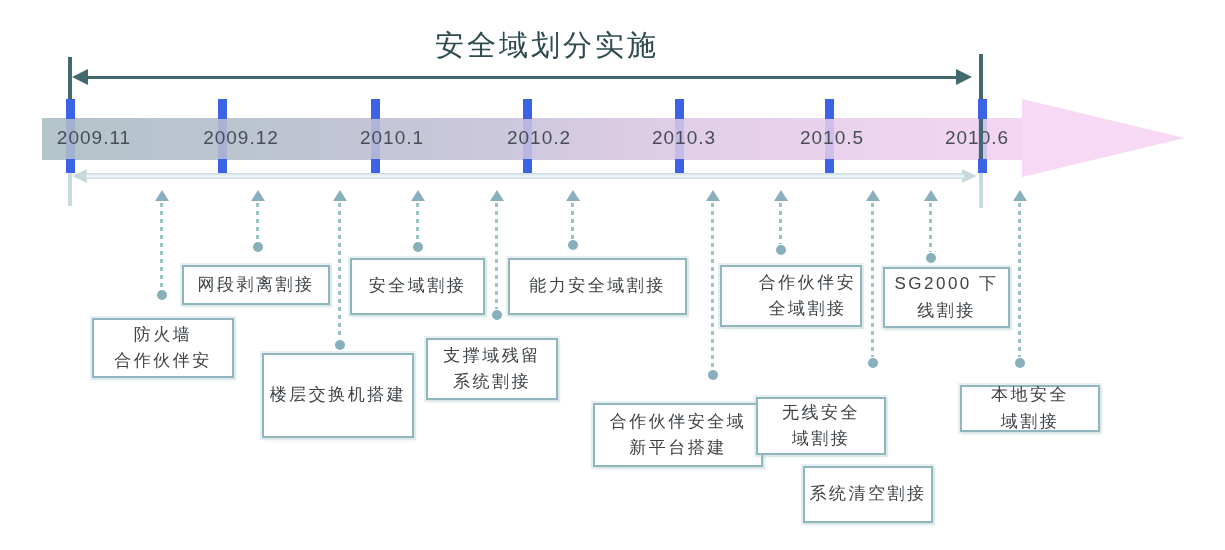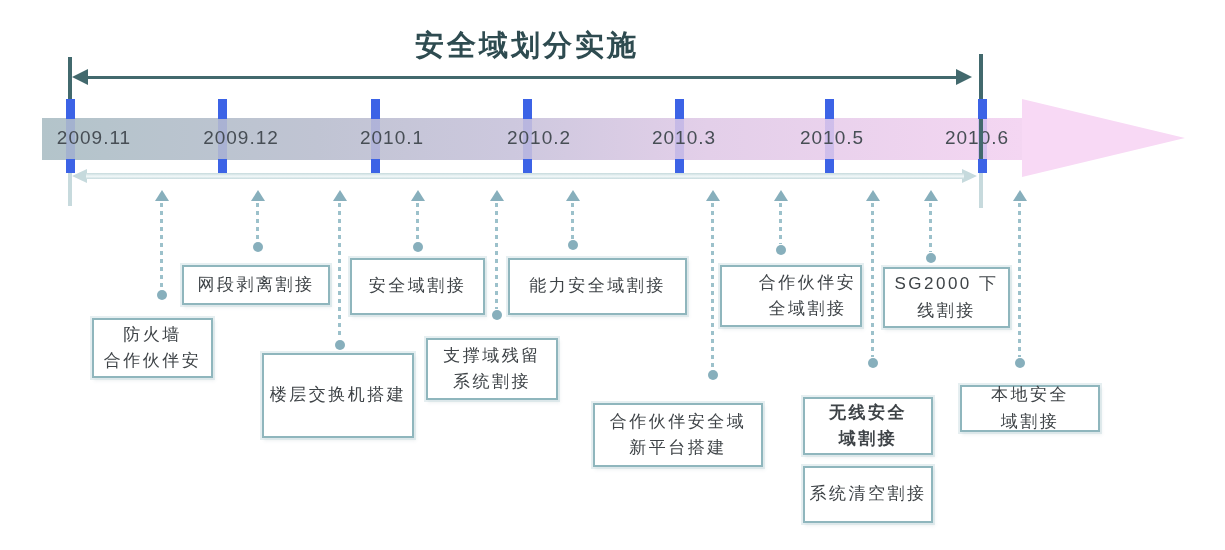--- a/index.html
+++ b/index.html
@@ -4,22 +4,23 @@
 <style>
   html,body { margin:0; padding:0; background:#ffffff; }
   .stage {
     position:relative; width:1225px; height:550px; background:#ffffff;
     font-family:"Liberation Sans", sans-serif; overflow:hidden;
   }
 
   
   .title {
     position:absolute; left:0; top:26px; width:1054px; text-align:center;
-    font-size:29px; font-weight:bold; letter-spacing:3px;
+    font-size:29px; font-weight:normal; letter-spacing:3px;
     color:var(--title_text);
+    padding-left:20px;
   }
 
   
   .span-line { position:absolute; left:84px; top:76px; width:876px; height:3px; background:var(--arrow_dark); }
   .head { width:0; height:0; position:absolute; }
   .head-left-dark  { left:72px;  top:69px; border-top:8px solid transparent; border-bottom:8px solid transparent; border-right:16px solid var(--arrow_dark); }
   .head-right-dark { left:956px; top:69px; border-top:8px solid transparent; border-bottom:8px solid transparent; border-left:16px solid var(--arrow_dark); }
 
   
   .post { position:absolute; width:4px; background:var(--arrow_dark); z-index:5; }
@@ -158,21 +159,21 @@
       <div class="conn-dash" style="left: 871px; top: 203px; height: 154px;"></div>
       <div class="conn-dot" style="left: 868px; top: 358px;"></div>
       <div class="conn-head" style="left: 924px; top: 190px;"></div>
       <div class="conn-dash" style="left: 929px; top: 203px; height: 49px;"></div>
       <div class="conn-dot" style="left: 926px; top: 253px;"></div>
       <div class="conn-head" style="left: 1013px; top: 190px;"></div>
       <div class="conn-dash" style="left: 1018px; top: 203px; height: 154px;"></div>
       <div class="conn-dot" style="left: 1015px; top: 358px;"></div>
     </div>
   <div id="gen-boxes">
-      <div class="mbox" style="left: 92px; top: 318px; width: 121px; height: 60px;">
+      <div class="mbox" style="left: 92px; top: 318px; width: 142px; height: 60px;">
         <div>防火墙</div>
         <div>合作伙伴安</div>
       </div>
       <div class="mbox" style="left: 182px; top: 265px; width: 148px; height: 40px;">
         <div>网段剥离割接</div>
       </div>
       <div class="mbox" style="left: 262px; top: 353px; width: 152px; height: 85px;">
         <div>楼层交换机搭建</div>
       </div>
       <div class="mbox" style="left: 350px; top: 258px; width: 135px; height: 57px; align-items: center;">
@@ -186,21 +187,21 @@
         <div>能力安全域割接</div>
       </div>
       <div class="mbox" style="left: 593px; top: 403px; width: 170px; height: 64px;">
         <div>合作伙伴安全域</div>
         <div>新平台搭建</div>
       </div>
       <div class="mbox" style="left: 720px; top: 265px; width: 142px; height: 62px; padding-left: 33px;">
         <div>合作伙伴安</div>
         <div>全域割接</div>
       </div>
-      <div class="mbox" style="left: 803px; top: 397px; width: 130px; height: 58px; font-weight: bold;">
+      <div class="mbox" style="left: 756px; top: 397px; width: 130px; height: 58px;">
         <div>无线安全</div>
         <div>域割接</div>
       </div>
       <div class="mbox" style="left: 803px; top: 466px; width: 130px; height: 57px;">
         <div>系统清空割接</div>
       </div>
       <div class="mbox" style="left: 883px; top: 267px; width: 127px; height: 61px;">
         <div>SG2000 下</div>
         <div>线割接</div>
       </div>

